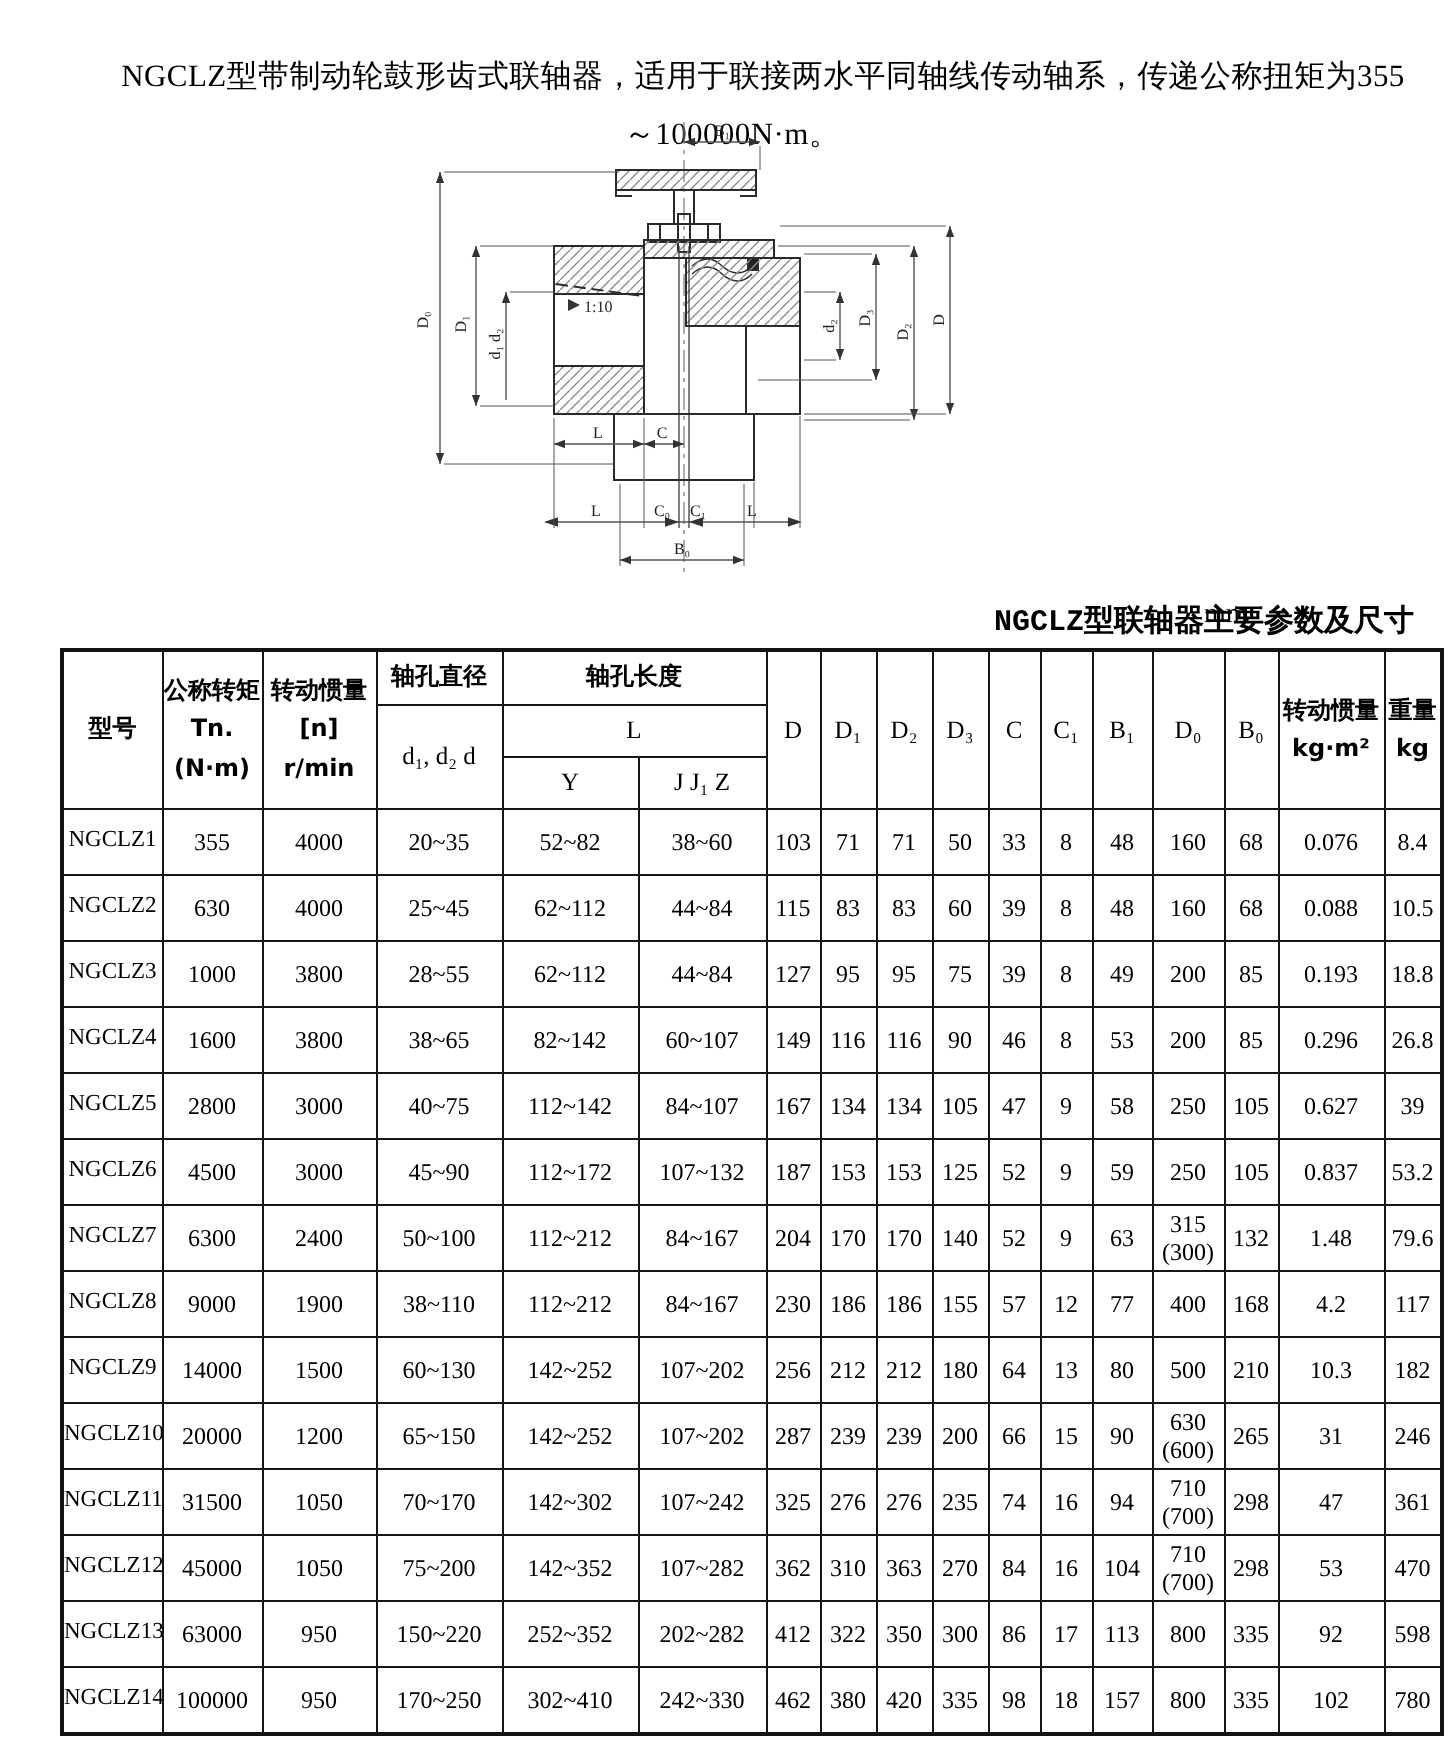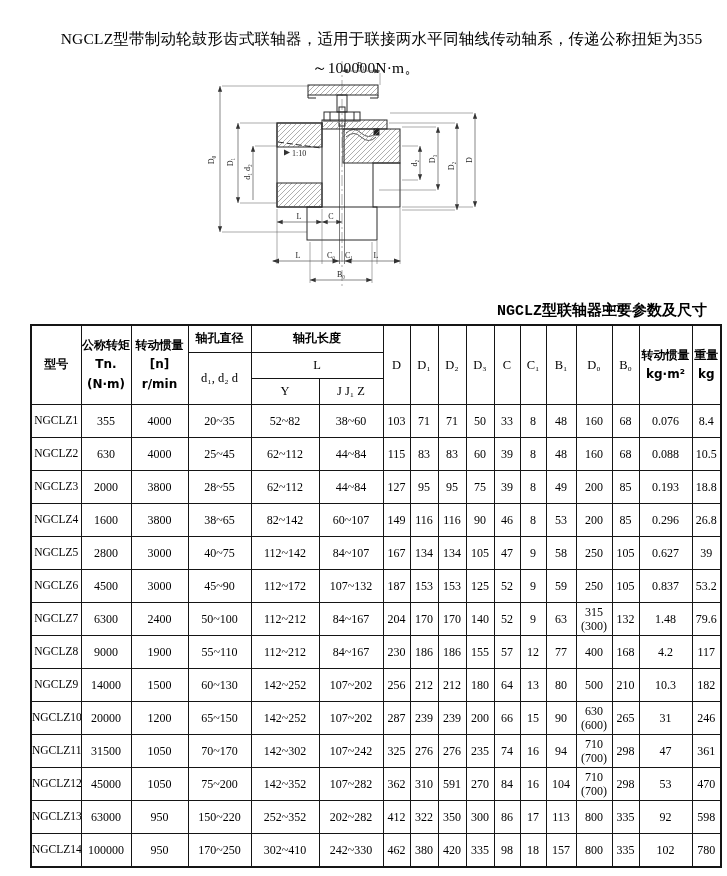--- a/index.html
+++ b/index.html
@@ -248,21 +248,21 @@
         <td>39</td>
         <td>8</td>
         <td>48</td>
         <td>160</td>
         <td>68</td>
         <td>0.088</td>
         <td>10.5</td>
       </tr>
       <tr>
         <td>NGCLZ3</td>
-        <td>2000</td>
+        <td>1000</td>
         <td>3800</td>
         <td>28~55</td>
         <td>62~112</td>
         <td>44~84</td>
         <td>127</td>
         <td>95</td>
         <td>95</td>
         <td>75</td>
         <td>39</td>
         <td>8</td>
@@ -346,21 +346,21 @@
         <td>315
 (300)</td>
         <td>132</td>
         <td>1.48</td>
         <td>79.6</td>
       </tr>
       <tr>
         <td>NGCLZ8</td>
         <td>9000</td>
         <td>1900</td>
-        <td>55~110</td>
+        <td>38~110</td>
         <td>112~212</td>
         <td>84~167</td>
         <td>230</td>
         <td>186</td>
         <td>186</td>
         <td>155</td>
         <td>57</td>
         <td>12</td>
         <td>77</td>
         <td>400</td>
@@ -429,21 +429,21 @@
       </tr>
       <tr>
         <td>NGCLZ12</td>
         <td>45000</td>
         <td>1050</td>
         <td>75~200</td>
         <td>142~352</td>
         <td>107~282</td>
         <td>362</td>
         <td>310</td>
-        <td>591</td>
+        <td>363</td>
         <td>270</td>
         <td>84</td>
         <td>16</td>
         <td>104</td>
         <td>710
 (700)</td>
         <td>298</td>
         <td>53</td>
         <td>470</td>
       </tr>

